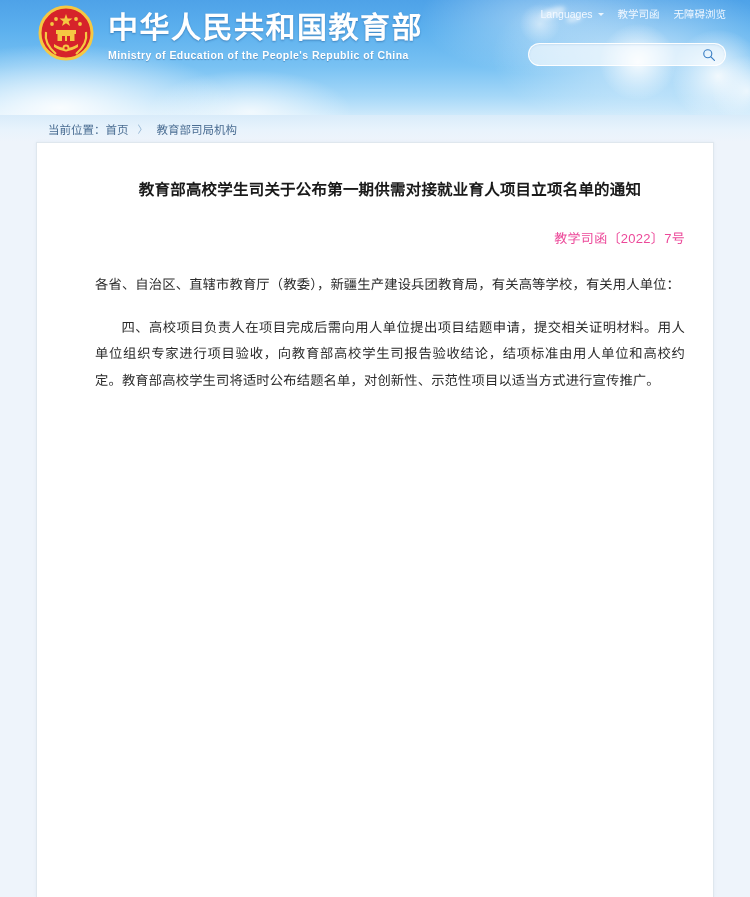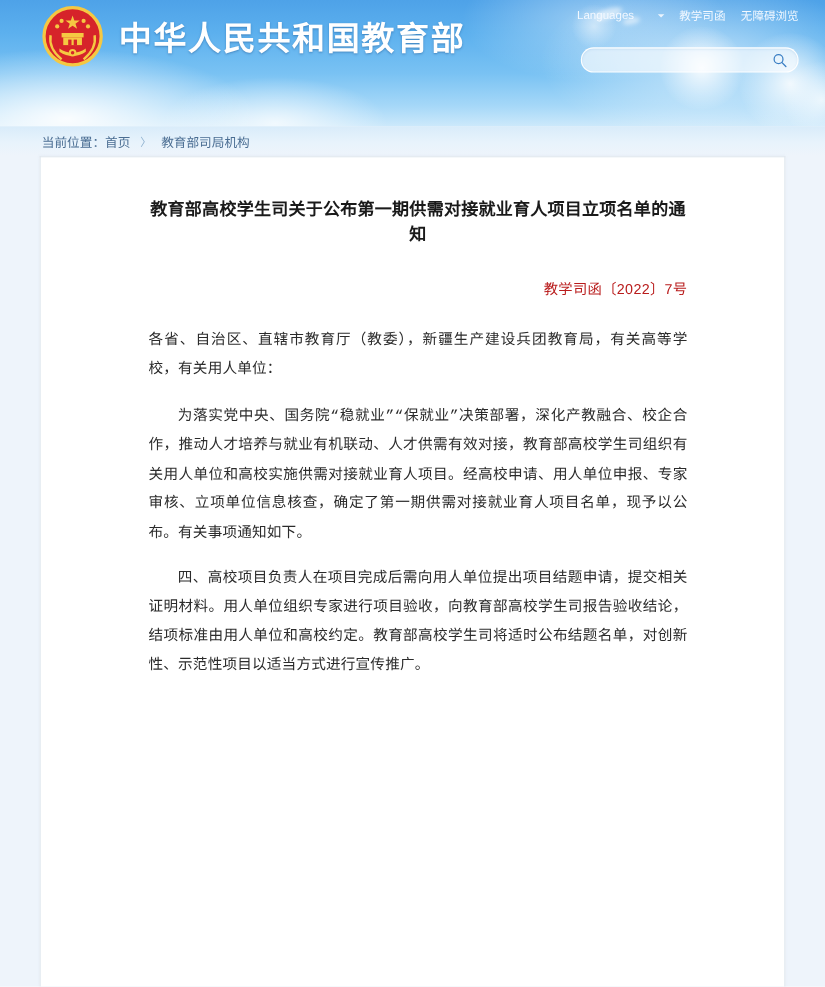--- a/index.html
+++ b/index.html
@@ -104,21 +104,21 @@
     font-size: 10.5px;
     color: #f2f8ff;
     white-space: nowrap;
   }
   #utility-nav a,
   #utility-nav .nav-link {
     color: #f2f8ff;
     text-decoration: none;
     display: inline-flex;
     align-items: center;
-    gap: 19px;
+    gap: 3px;
     cursor: pointer;
   }
   .caret-down {
     display: inline-block;
     width: 0; height: 0;
     border-left: 3.2px solid transparent;
     border-right: 3.2px solid transparent;
     border-top: 3.8px solid rgba(242,248,255,.92);
     margin-left: 2px;
     position: relative;
@@ -161,21 +161,21 @@
   }
 
   
   #breadcrumb {
     position: absolute;
     left: 0; top: 115px;
     width: 750px;
     height: 27px;
     display: flex;
     align-items: center;
-    padding-left: 38px;
+    padding-left: 48px;
     font-size: 11.5px;
     color: #4a6d92;
     background: linear-gradient(180deg, #d9ecfa 0%, #e8f3fc 55%, #eef4fb 100%);
   }
   #breadcrumb .crumb-label { color: #4a6d92; }
   #breadcrumb .crumb-link { color: #4a6d92; text-decoration: none; cursor: pointer; }
   #breadcrumb .crumb-sep {
     margin: 0 9px;
     color: #8fb1cf;
     font-size: 10px;
@@ -189,39 +189,38 @@
     width: 678px;
     height: 755px;
     background: #ffffff;
     border: 1px solid #dfe7ee;
     border-bottom: none;
     box-shadow: 0 0 3px rgba(120,150,180,0.10);
     overflow: hidden;
   }
 
   #doc-inner {
-    padding: 36px 88px 0 58px;
-    margin-left: 40px;
+    padding: 36px 28px 0 58px;
   }
 
   #doc-title {
     font-family: "DejaVu Sans", "Liberation Sans", sans-serif;
     font-size: 15.5px;
     font-weight: bold;
     color: #1a1a1a;
     text-align: center;
     line-height: 1.5;
     letter-spacing: 0.2px;
   }
 
   #doc-number {
     margin-top: 26px;
     text-align: right;
     font-size: 13px;
-    color: #b91c1c;
+    color: #ec4899;
     letter-spacing: 0.3px;
   }
 
   .doc-body { margin-top: 26px; }
 
   .doc-p {
     font-family: Liberation Mono, monospace;
     font-size: 13.3px;
     color: #2b2b2b;
     line-height: 2.0;
@@ -261,20 +260,21 @@
       <rect x="31" y="32" width="3" height="5" fill="#d6232a"></rect>
 
       <path d="M18 40 Q30 48 42 40 L42 43 Q30 51 18 43 Z" fill="#f5c842"></path>
       <circle cx="30" cy="44" r="3.4" fill="#f5c842"></circle>
       <circle cx="30" cy="44" r="1.6" fill="#d6232a"></circle>
       <path d="M10 28 Q8 40 20 50" stroke="#f5c842" stroke-width="2.2" fill="none"></path>
       <path d="M50 28 Q52 40 40 50" stroke="#f5c842" stroke-width="2.2" fill="none"></path>
     </svg>
     <div id="brand-text">
       <div id="site-title-cn">中华人民共和国教育部</div>
+      <div id="site-title-en">Ministry of Education of the People's Republic of China</div>
     </div>
   </div>
 
   <div id="utility-nav">
     <span class="nav-link">
       <span>Languages</span>
       <i class="caret-down"></i>
     </span>
     <span class="nav-link">教学司函</span>
     <span class="nav-link">无障碍浏览</span>
@@ -302,18 +302,17 @@
   <div id="doc-inner">
 
     <h1 id="doc-title">教育部高校学生司关于公布第一期供需对接就业育人项目立项名单的通知</h1>
 
     <div id="doc-number">教学司函〔2022〕7号</div>
 
     <div class="doc-body">
 
       <p class="doc-p salutation">各省、自治区、直辖市教育厅（教委），新疆生产建设兵团教育局，有关高等学校，有关用人单位：</p>
 
-      <p class="doc-p indent">为落实党中央、国务院“稳就业”“保就业”决策部署，深化产教融合、校企合作，推动人才培养与就业有机联动、人才供需有效对接，教育部高校学生司组织有关用人单位和高校实施供需对接就业育人项目。经高校申请、用人单位申报、专家审核、立项单位信息核查，确定了第一期供需对接就业育人项目名单，现予以公布。有关事项通知如下。</p>
       <p class="doc-p indent">四、高校项目负责人在项目完成后需向用人单位提出项目结题申请，提交相关证明材料。用人单位组织专家进行项目验收，向教育部高校学生司报告验收结论，结项标准由用人单位和高校约定。教育部高校学生司将适时公布结题名单，对创新性、示范性项目以适当方式进行宣传推广。</p>
 
     </div>
   </div>
 </div>
 
 </body></html>

